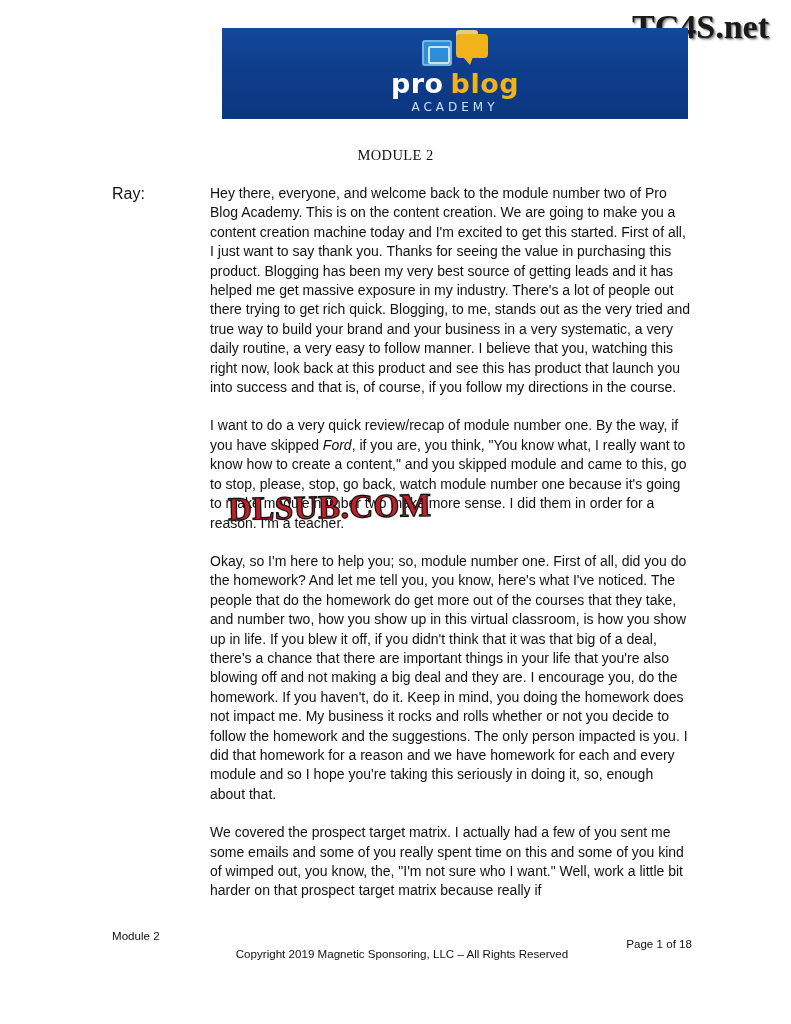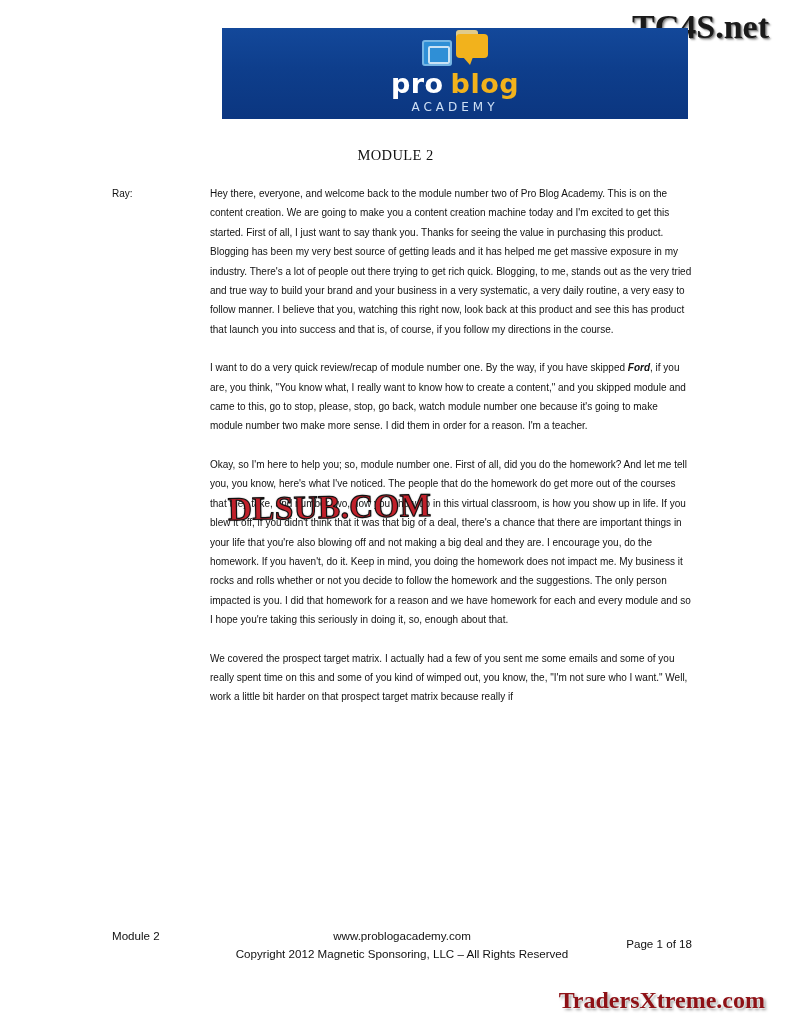--- a/index.html
+++ b/index.html
@@ -143,38 +143,38 @@
     top: 184px;
     width: 580px;
   }
   .speaker-row {
     display: flex;
     align-items: flex-start;
   }
   .speaker-name {
     width: 98px;
     flex: 0 0 98px;
-    font-size: 10px;
+    font-size: 16px;
     line-height: 19.4px;
     color: #111;
   }
   .speech {
     flex: 1 1 auto;
-    font-size: 10px;
+    font-size: 14px;
     line-height: 19.4px;
     color: #111;
     text-align: left;
   }
   .speech p {
     margin: 0 0 19px 0;
   }
   .speech p:last-child {
     margin-bottom: 16px;
   }
-  .ital { font-style: italic; font-weight: bold; }
+  .ital { font-style: italic; }
 
   
   .watermark-center {
     position: absolute;
     left: 228px;
     top: 489px;
     font-family: "Liberation Serif", serif;
     font-weight: bold;
     font-size: 33px;
     letter-spacing: 0.5px;
@@ -255,21 +255,19 @@
         <p>We covered the prospect target matrix. I actually had a few of you sent me some emails and some of you really spent time on this and some of you kind of wimped out, you know, the, "I'm not sure who I want." Well, work a little bit harder on that prospect target matrix because really if</p>
       </div>
     </div>
   </div>
 
   <div class="watermark-center">DLSUB.COM</div>
 
   <div class="footer">
     <div class="footer-row">
       <span class="footer-left">Module 2</span>
-      <span class="footer-center">www.problogacademy.com</span>
       <span class="footer-right">Page 1 of 18</span>
     </div>
-    <div class="footer-copy">Copyright 2012 Magnetic Sponsoring, LLC – All Rights Reserved</div>
+    <div class="footer-copy">Copyright 2019 Magnetic Sponsoring, LLC – All Rights Reserved</div>
   </div>
 
-  <div class="watermark-bottom">TradersXtreme.com</div>
 
 </div>
 
 </body></html>

